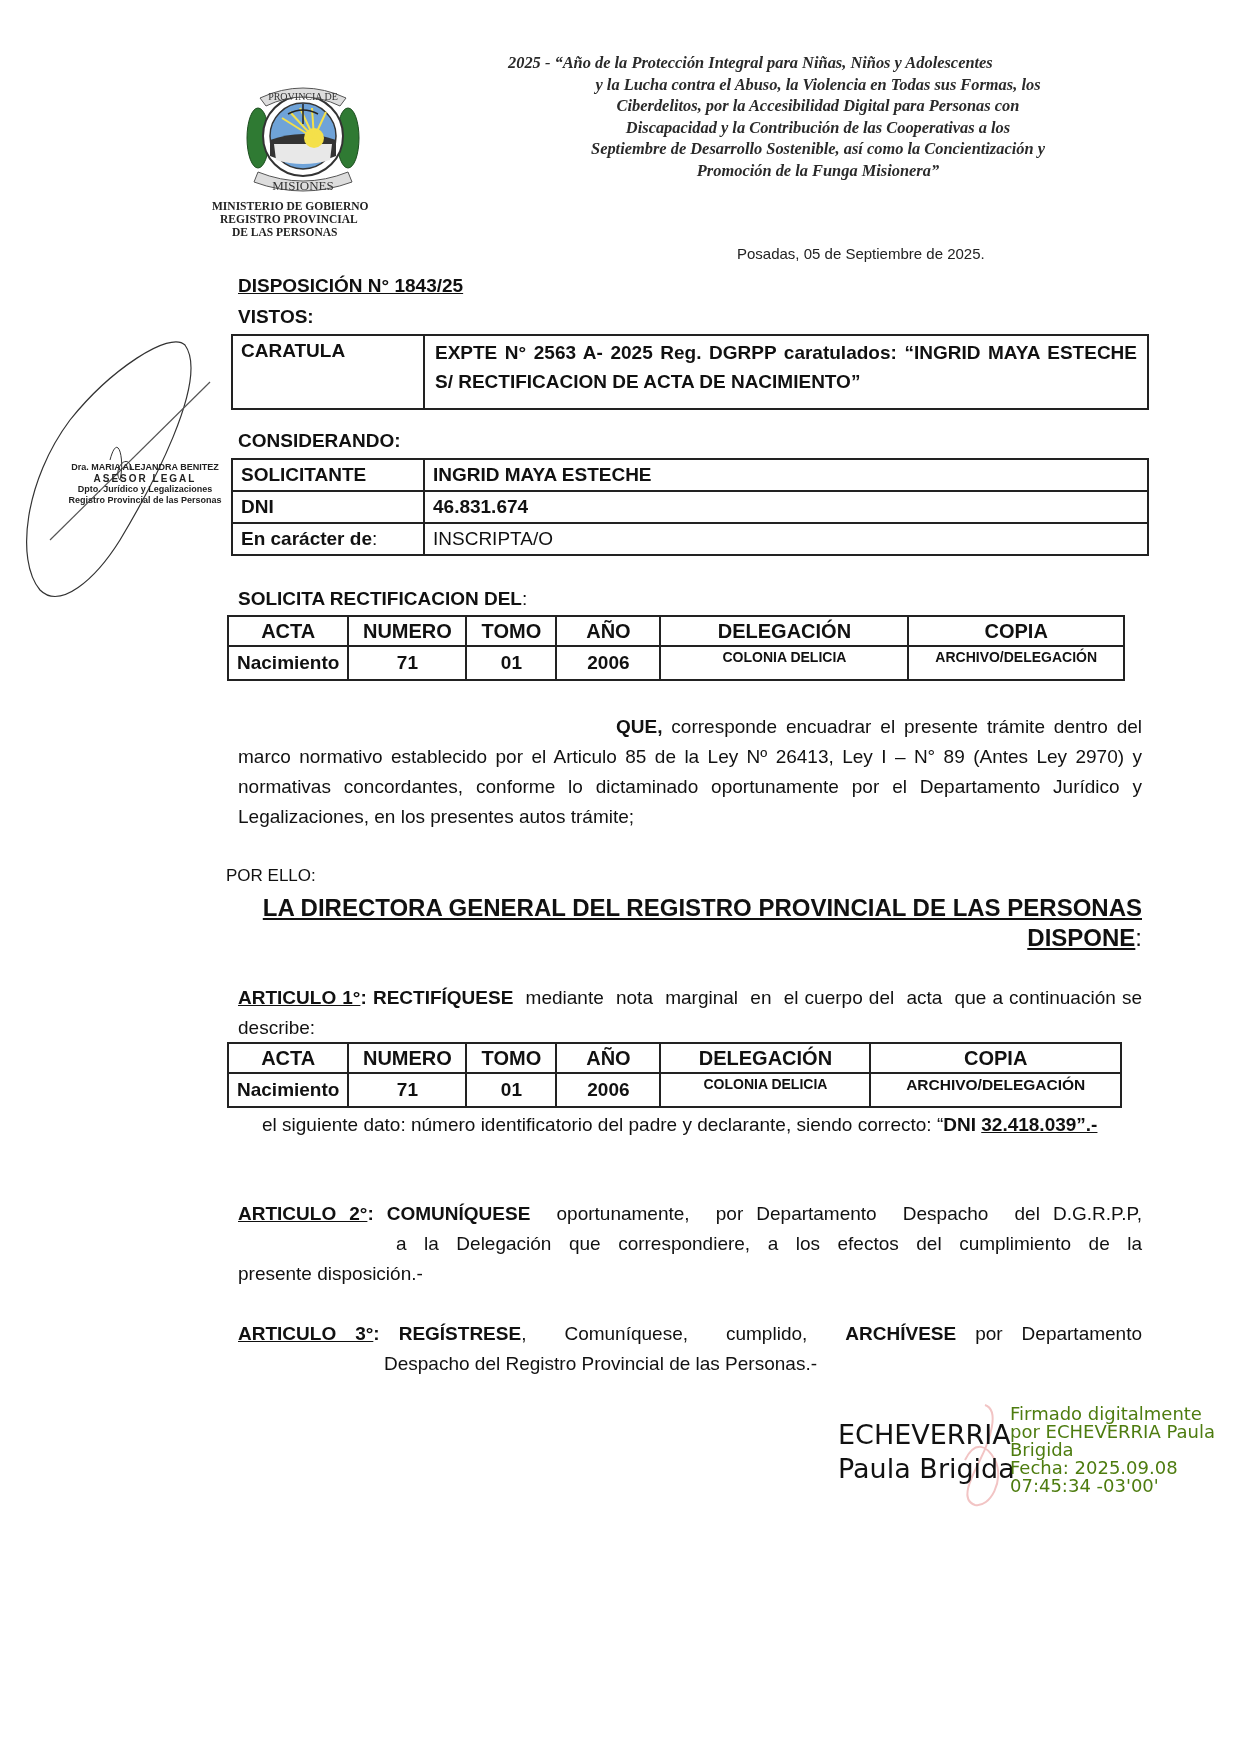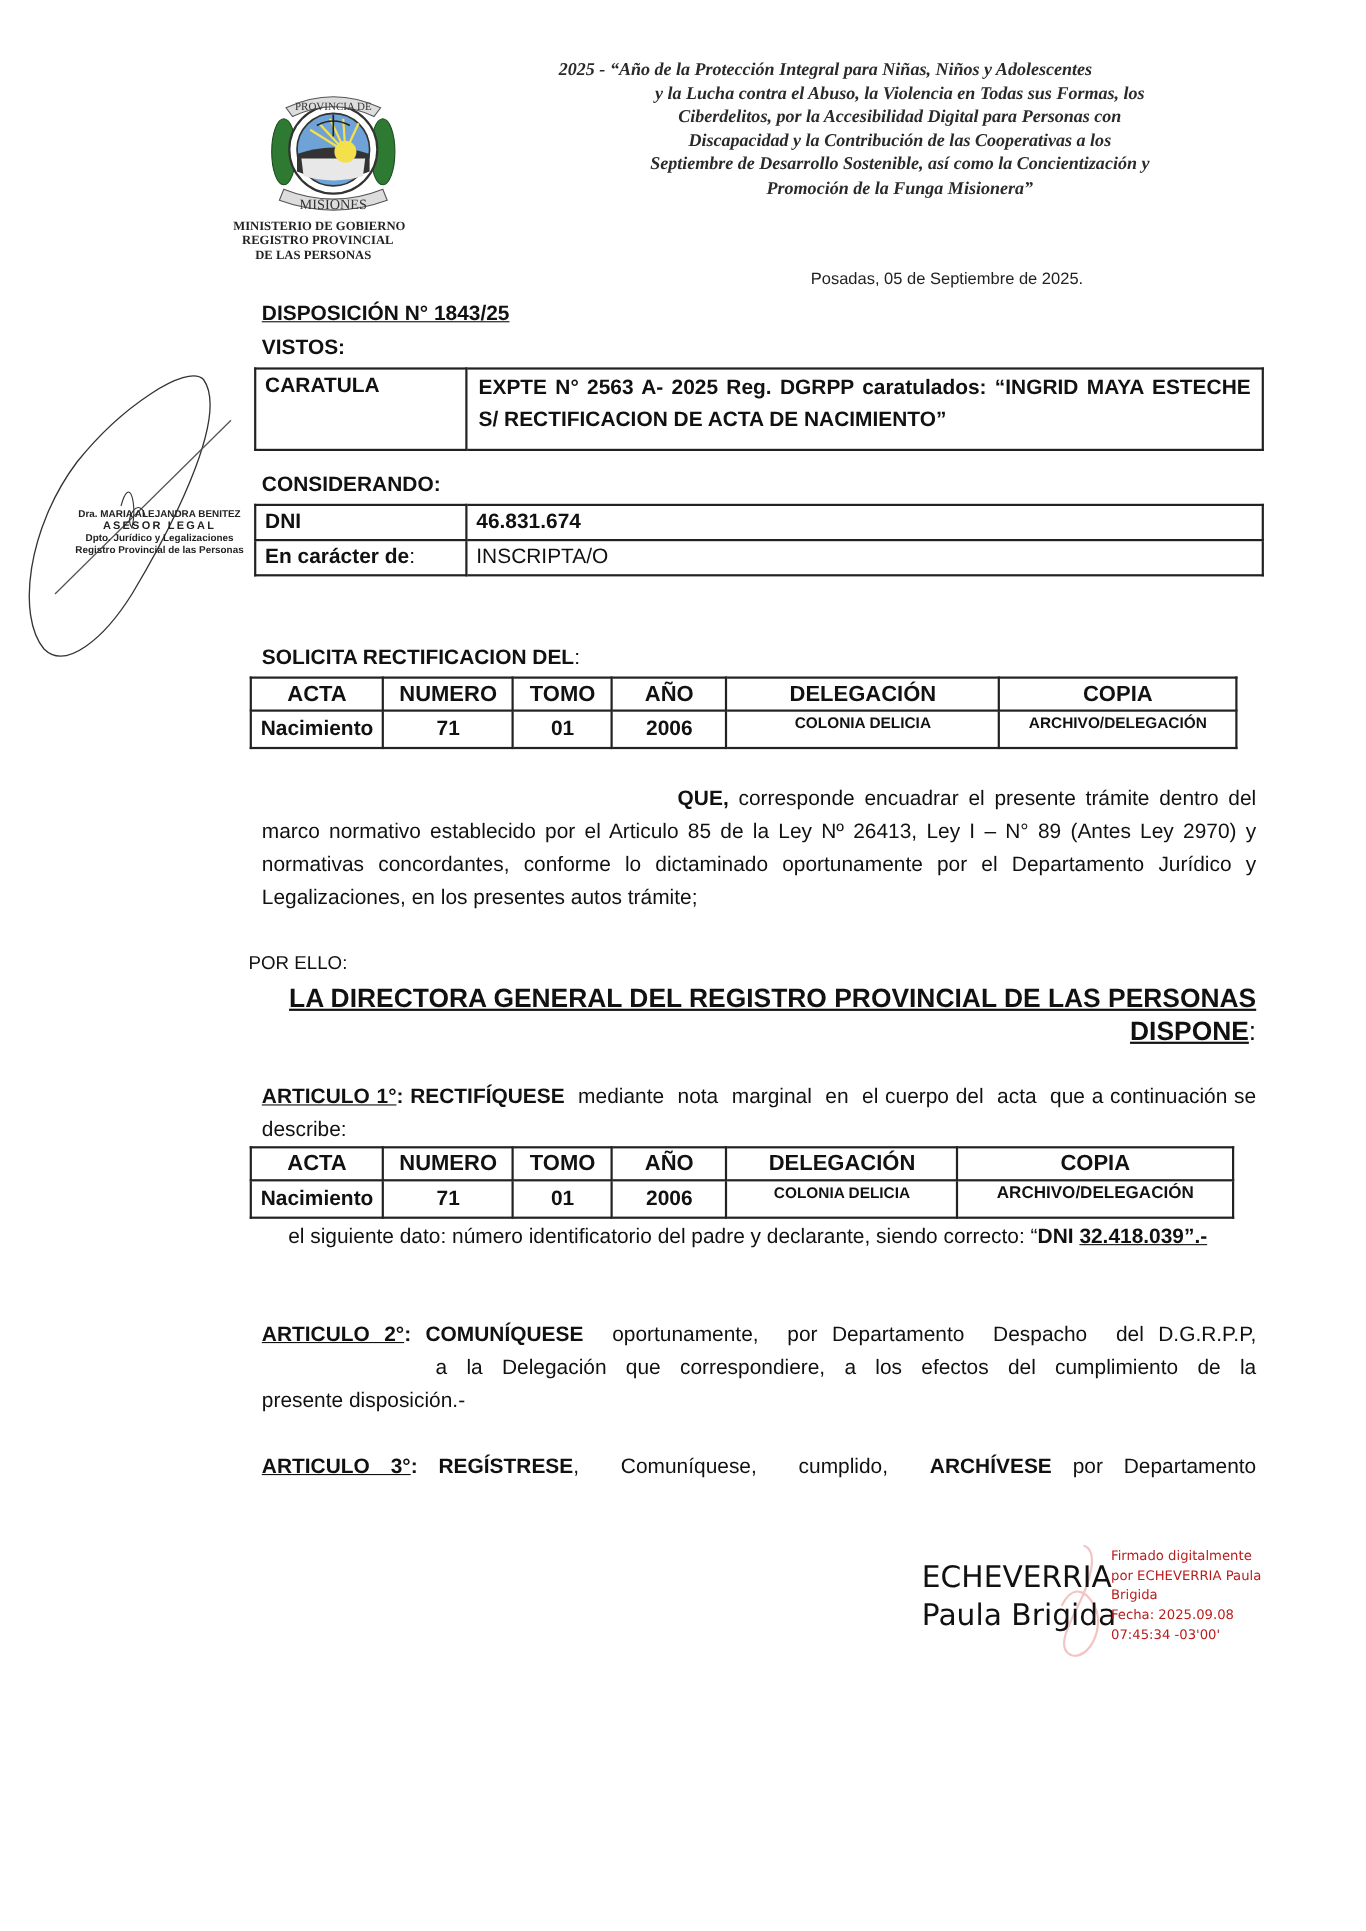--- a/index.html
+++ b/index.html
@@ -49,21 +49,21 @@
   .director u { text-decoration:underline; }
 
   .art1 { top:983px; }
   .art1b { top:1110px;margin-left:24px; }
   .art2 { top:1199px; }
   .art3 { top:1319px; }
   .und { text-decoration:underline; font-weight:bold; }
   .b { font-weight:bold; }
 
   .signer-name { left:838px; top:1418px; font-family:"DejaVu Sans", sans-serif; font-size:27px; line-height:34px; color:#111; }
-  .signer-meta { left:1010px; top:1405px; font-family:"DejaVu Sans", sans-serif; font-size:12px; line-height:18px; color:#b91c1c; }
+  .signer-meta { left:1010px; top:1405px; font-family:"DejaVu Sans", sans-serif; font-size:18px; line-height:18px; color:#4d7c0f; }
   .pdf-mark { left:955px; top:1400px; width:60px; height:110px; }
 
   .legal-stamp { left:60px; top:462px; width:170px; text-align:center; font-size:9px; line-height:11px; font-weight:bold; color:#222; }
   .scribble { left:0px; top:320px; width:240px; height:300px; }
 </style>
 </head>
 <body>
 
 <div class="abs crest">
   <svg width="126" height="122" viewBox="0 0 126 122">
@@ -130,20 +130,24 @@
     <td class="k">CARATULA</td>
     <td class="v">EXPTE N° 2563 A- 2025 Reg. DGRPP caratulados: “INGRID MAYA ESTECHE  S/ RECTIFICACION DE ACTA DE NACIMIENTO”</td>
   </tr>
 </tbody>
   </table>
 
 <div class="abs h-cons">CONSIDERANDO:</div>
 
 <table class="abs grid solic">
   <tbody>
+      <tr>
+    <td class="k b">SOLICITANTE</td>
+    <td class="b">INGRID MAYA ESTECHE</td>
+  </tr>
   <tr>
     <td class="k b">DNI</td>
     <td class="b">46.831.674</td>
   </tr>
   <tr>
     <td class="k"><span class="b">En carácter de</span><span>:</span></td>
     <td>INSCRIPTA/O</td>
   </tr>
 </tbody>
   </table>
@@ -212,20 +216,21 @@
 </div>
 
 <div class="abs para art2">
   <div style="text-align:justify;text-align-last:justify"><span class="und">ARTICULO 2°</span><span class="b">: </span><span class="b">COMUNÍQUESE</span><span style="white-space:pre-wrap">  oportunamente,  por Departamento  Despacho  del D.G.R.P.P,</span></div>
   <div style="padding-left:158px;text-align:justify;text-align-last:justify">a la Delegación que correspondiere, a los efectos del cumplimiento de la</div>
   <div>presente disposición.-</div>
 </div>
 
 <div class="abs para art3">
   <div style="text-align:justify;text-align-last:justify"><span class="und">ARTICULO 3°</span><span class="b">: </span><span class="b">REGÍSTRESE</span><span style="white-space:pre-wrap">,  Comuníquese,  cumplido,  </span><span class="b">ARCHÍVESE</span><span> por Departamento</span></div>
+  <div style="padding-left:146px">Despacho del Registro Provincial de las Personas.-</div>
 </div>
 
 <div class="abs pdf-mark">
   <svg width="60" height="110" viewBox="0 0 60 110">
     <path d="M30 5 C45 10 35 40 25 60 C15 80 5 100 20 105 C35 108 50 80 40 60 C32 45 20 40 10 60" fill="none" stroke="#f2c4c4" stroke-width="2"></path>
   </svg>
 </div>
 <div class="abs signer-name">
   <div>ECHEVERRIA</div>
   <div>Paula Brigida</div>

